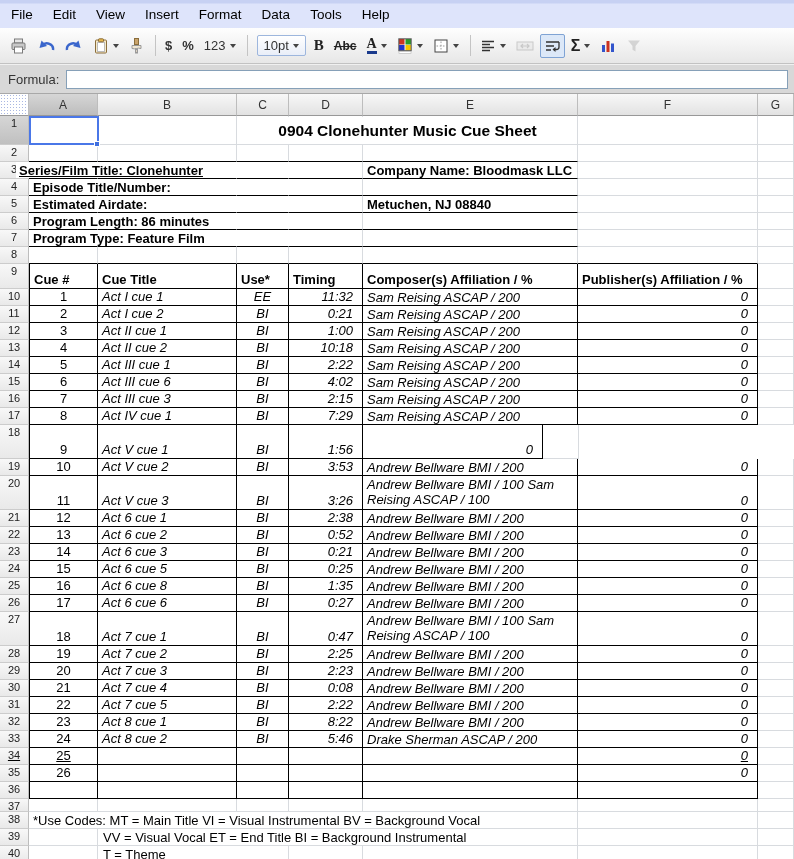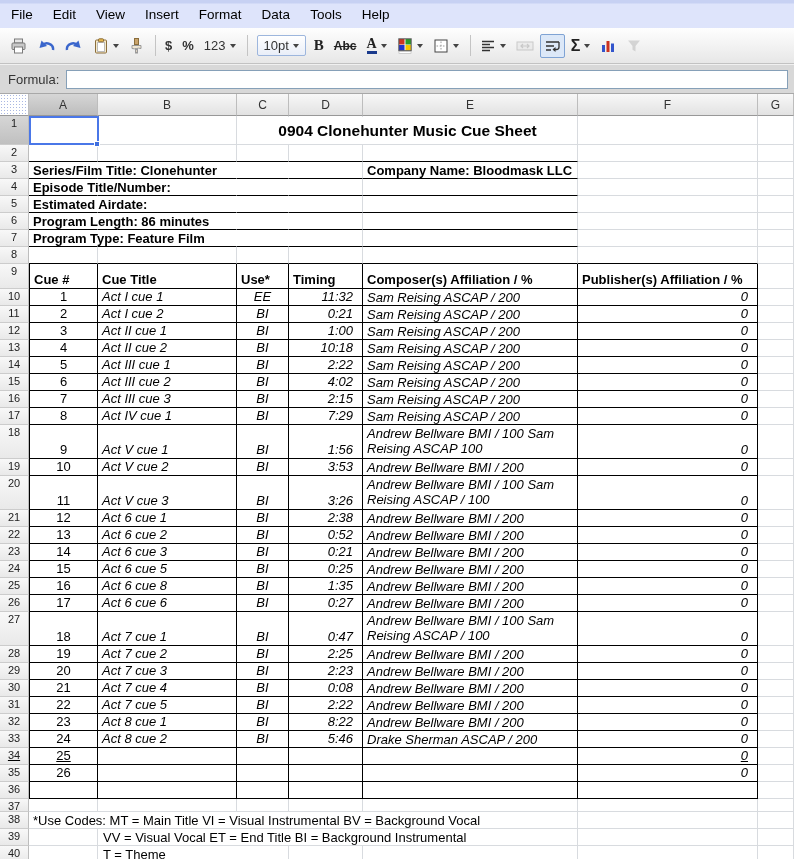--- a/index.html
+++ b/index.html
@@ -263,21 +263,21 @@
     </div>
     <div class="row" style="height: 17px;">
       <div class="rh">3</div>
       <div class="c bb" style="width: 69px;"></div>
       <div class="c bb" style="width: 139px;"></div>
       <div class="c bb" style="width: 52px;"></div>
       <div class="c bb" style="width: 74px;"></div>
       <div class="c bb" style="width: 215px;"></div>
       <div class="c" style="width: 180px;"></div>
       <div class="c" style="width: 36px;"></div>
-      <div class="ov" style="left: 30px; width: 332px;">Series/Film Title: Clonehunter</div>
+      <div class="ov" style="left: 16px; width: 332px; text-decoration: underline;">Series/Film Title: Clonehunter</div>
       <div class="ov" style="left: 364px; width: 213px;">Company Name: Bloodmask LLC</div>
     </div>
     <div class="row" style="height: 17px;">
       <div class="rh">4</div>
       <div class="c bb" style="width: 69px;"></div>
       <div class="c bb" style="width: 139px;"></div>
       <div class="c bb" style="width: 52px;"></div>
       <div class="c bb" style="width: 74px;"></div>
       <div class="c bb" style="width: 215px;"></div>
       <div class="c" style="width: 180px;"></div>
@@ -287,20 +287,21 @@
     <div class="row" style="height: 17px;">
       <div class="rh">5</div>
       <div class="c bb" style="width: 69px;"></div>
       <div class="c bb" style="width: 139px;"></div>
       <div class="c bb" style="width: 52px;"></div>
       <div class="c bb" style="width: 74px;"></div>
       <div class="c bb" style="width: 215px;"></div>
       <div class="c" style="width: 180px;"></div>
       <div class="c" style="width: 36px;"></div>
       <div class="ov" style="left: 30px; width: 332px;">Estimated Airdate:</div>
+      <div class="ov" style="left: 364px; width: 213px;">Metuchen, NJ 08840</div>
     </div>
     <div class="row" style="height: 17px;">
       <div class="rh">6</div>
       <div class="c bb" style="width: 69px;"></div>
       <div class="c bb" style="width: 139px;"></div>
       <div class="c bb" style="width: 52px;"></div>
       <div class="c bb" style="width: 74px;"></div>
       <div class="c bb" style="width: 215px;"></div>
       <div class="c" style="width: 180px;"></div>
       <div class="c" style="width: 36px;"></div>
@@ -383,21 +384,21 @@
       <div class="c tc lft ital" style="width: 139px;">Act III cue 1</div>
       <div class="c tc ctr ital" style="width: 52px;">BI</div>
       <div class="c tc rgt ital" style="width: 74px;">2:22</div>
       <div class="c tc lft ital top" style="width: 215px;">Sam Reising ASCAP / 200</div>
       <div class="c tc rgt ital" style="width: 180px;">0</div>
       <div class="c" style="width: 36px;"></div>
     </div>
     <div class="row" style="height: 17px;">
       <div class="rh">15</div>
       <div class="c tc bl ctr" style="width: 69px;">6</div>
-      <div class="c tc lft ital" style="width: 139px;">Act III cue 2</div>
+      <div class="c tc lft ital" style="width: 139px;">Act III cue 6</div>
       <div class="c tc ctr ital" style="width: 52px;">BI</div>
       <div class="c tc rgt ital" style="width: 74px;">4:02</div>
       <div class="c tc lft ital top" style="width: 215px;">Sam Reising ASCAP / 200</div>
       <div class="c tc rgt ital" style="width: 180px;">0</div>
       <div class="c" style="width: 36px;"></div>
     </div>
     <div class="row" style="height: 17px;">
       <div class="rh">16</div>
       <div class="c tc bl ctr" style="width: 69px;">7</div>
       <div class="c tc lft ital" style="width: 139px;">Act III cue 3</div>
@@ -416,21 +417,20 @@
       <div class="c tc lft ital top" style="width: 215px;">Sam Reising ASCAP / 200</div>
       <div class="c tc rgt ital" style="width: 180px;">0</div>
       <div class="c" style="width: 36px;"></div>
     </div>
     <div class="row" style="height: 34px;">
       <div class="rh">18</div>
       <div class="c tc bl ctr" style="width: 69px;">9</div>
       <div class="c tc lft ital" style="width: 139px;">Act V cue 1</div>
       <div class="c tc ctr ital" style="width: 52px;">BI</div>
       <div class="c tc rgt ital" style="width: 74px;">1:56</div>
-      <div class="c tc lft ital top" style="width: 215px;">Andrew Bellware BMI / 100 Sam Reising ASCAP 100</div>
       <div class="c tc rgt ital" style="width: 180px;">0</div>
       <div class="c" style="width: 36px;"></div>
     </div>
     <div class="row" style="height: 17px;">
       <div class="rh">19</div>
       <div class="c tc bl ctr" style="width: 69px;">10</div>
       <div class="c tc lft ital" style="width: 139px;">Act V cue 2</div>
       <div class="c tc ctr ital" style="width: 52px;">BI</div>
       <div class="c tc rgt ital" style="width: 74px;">3:53</div>
       <div class="c tc lft ital top" style="width: 215px;">Andrew Bellware BMI / 200</div>

